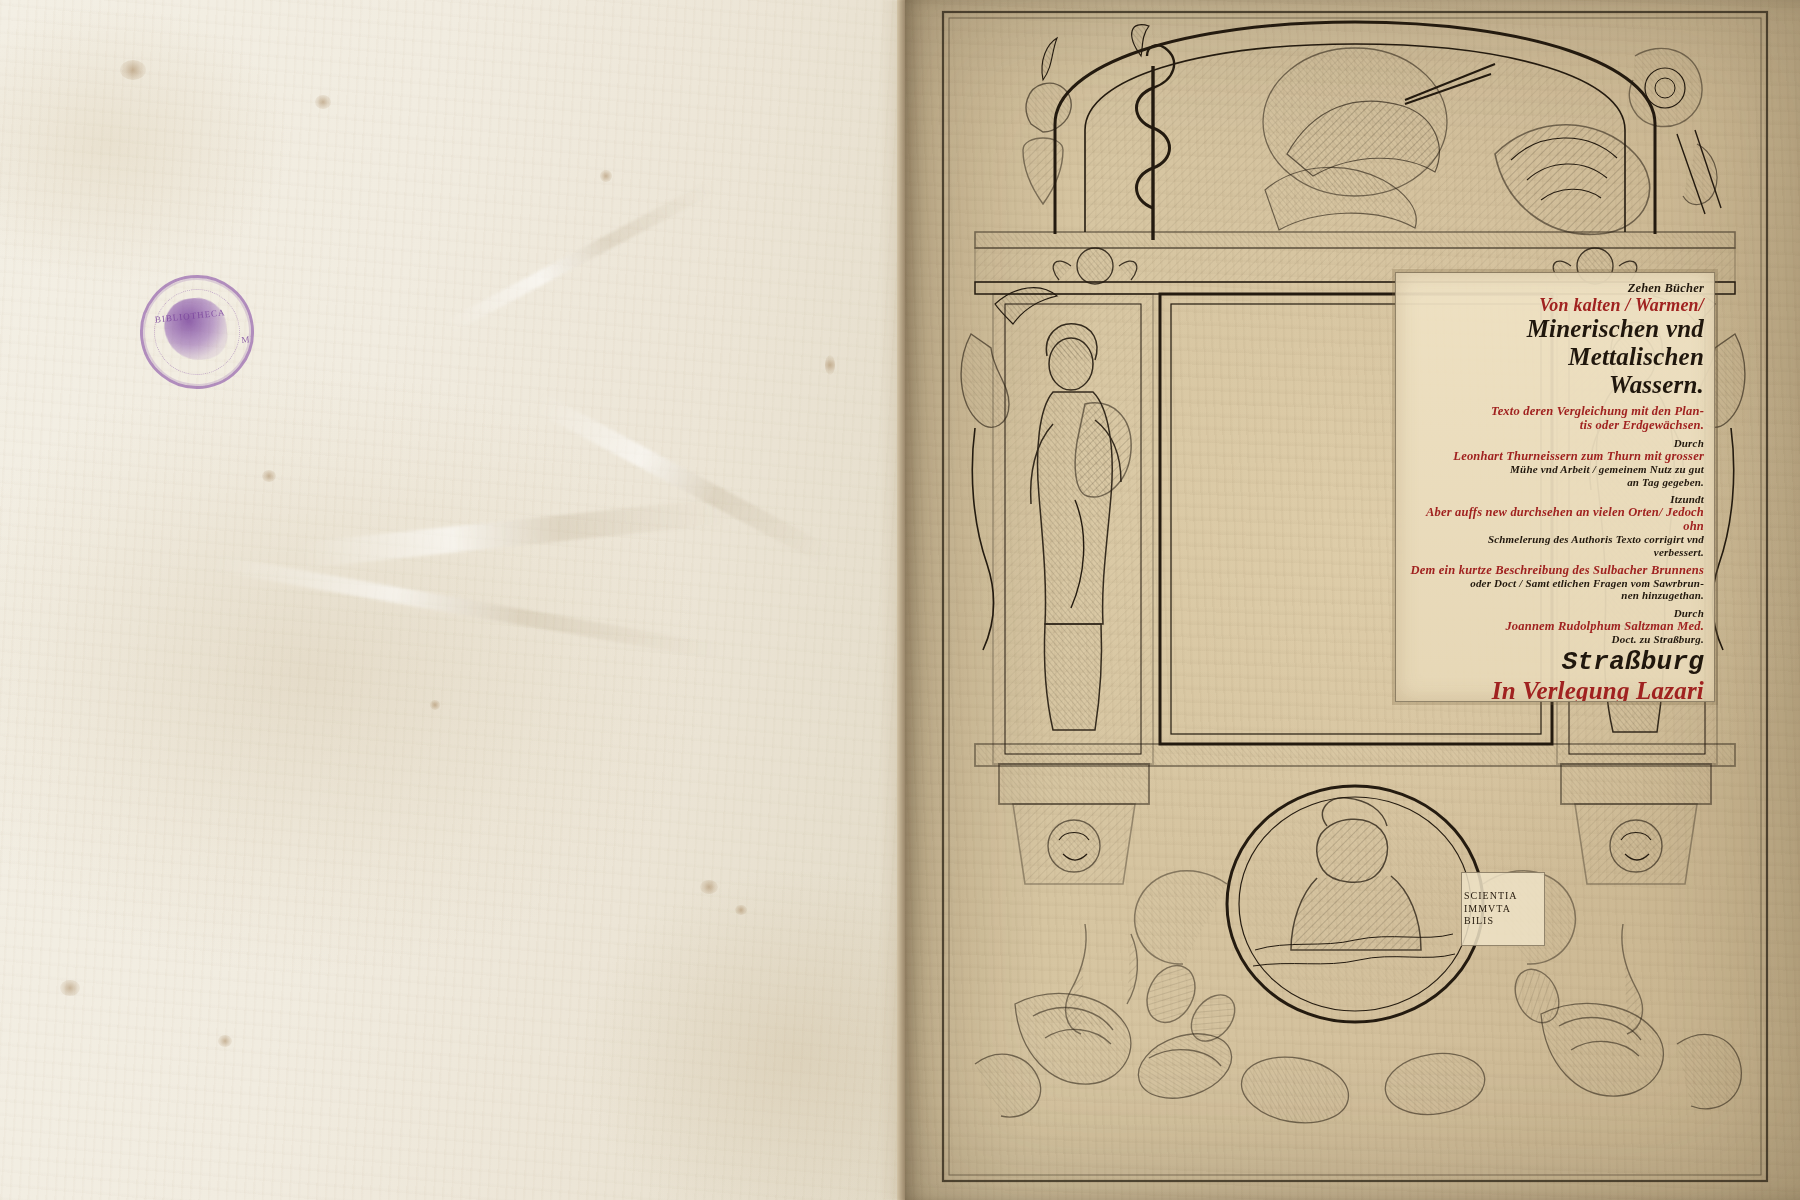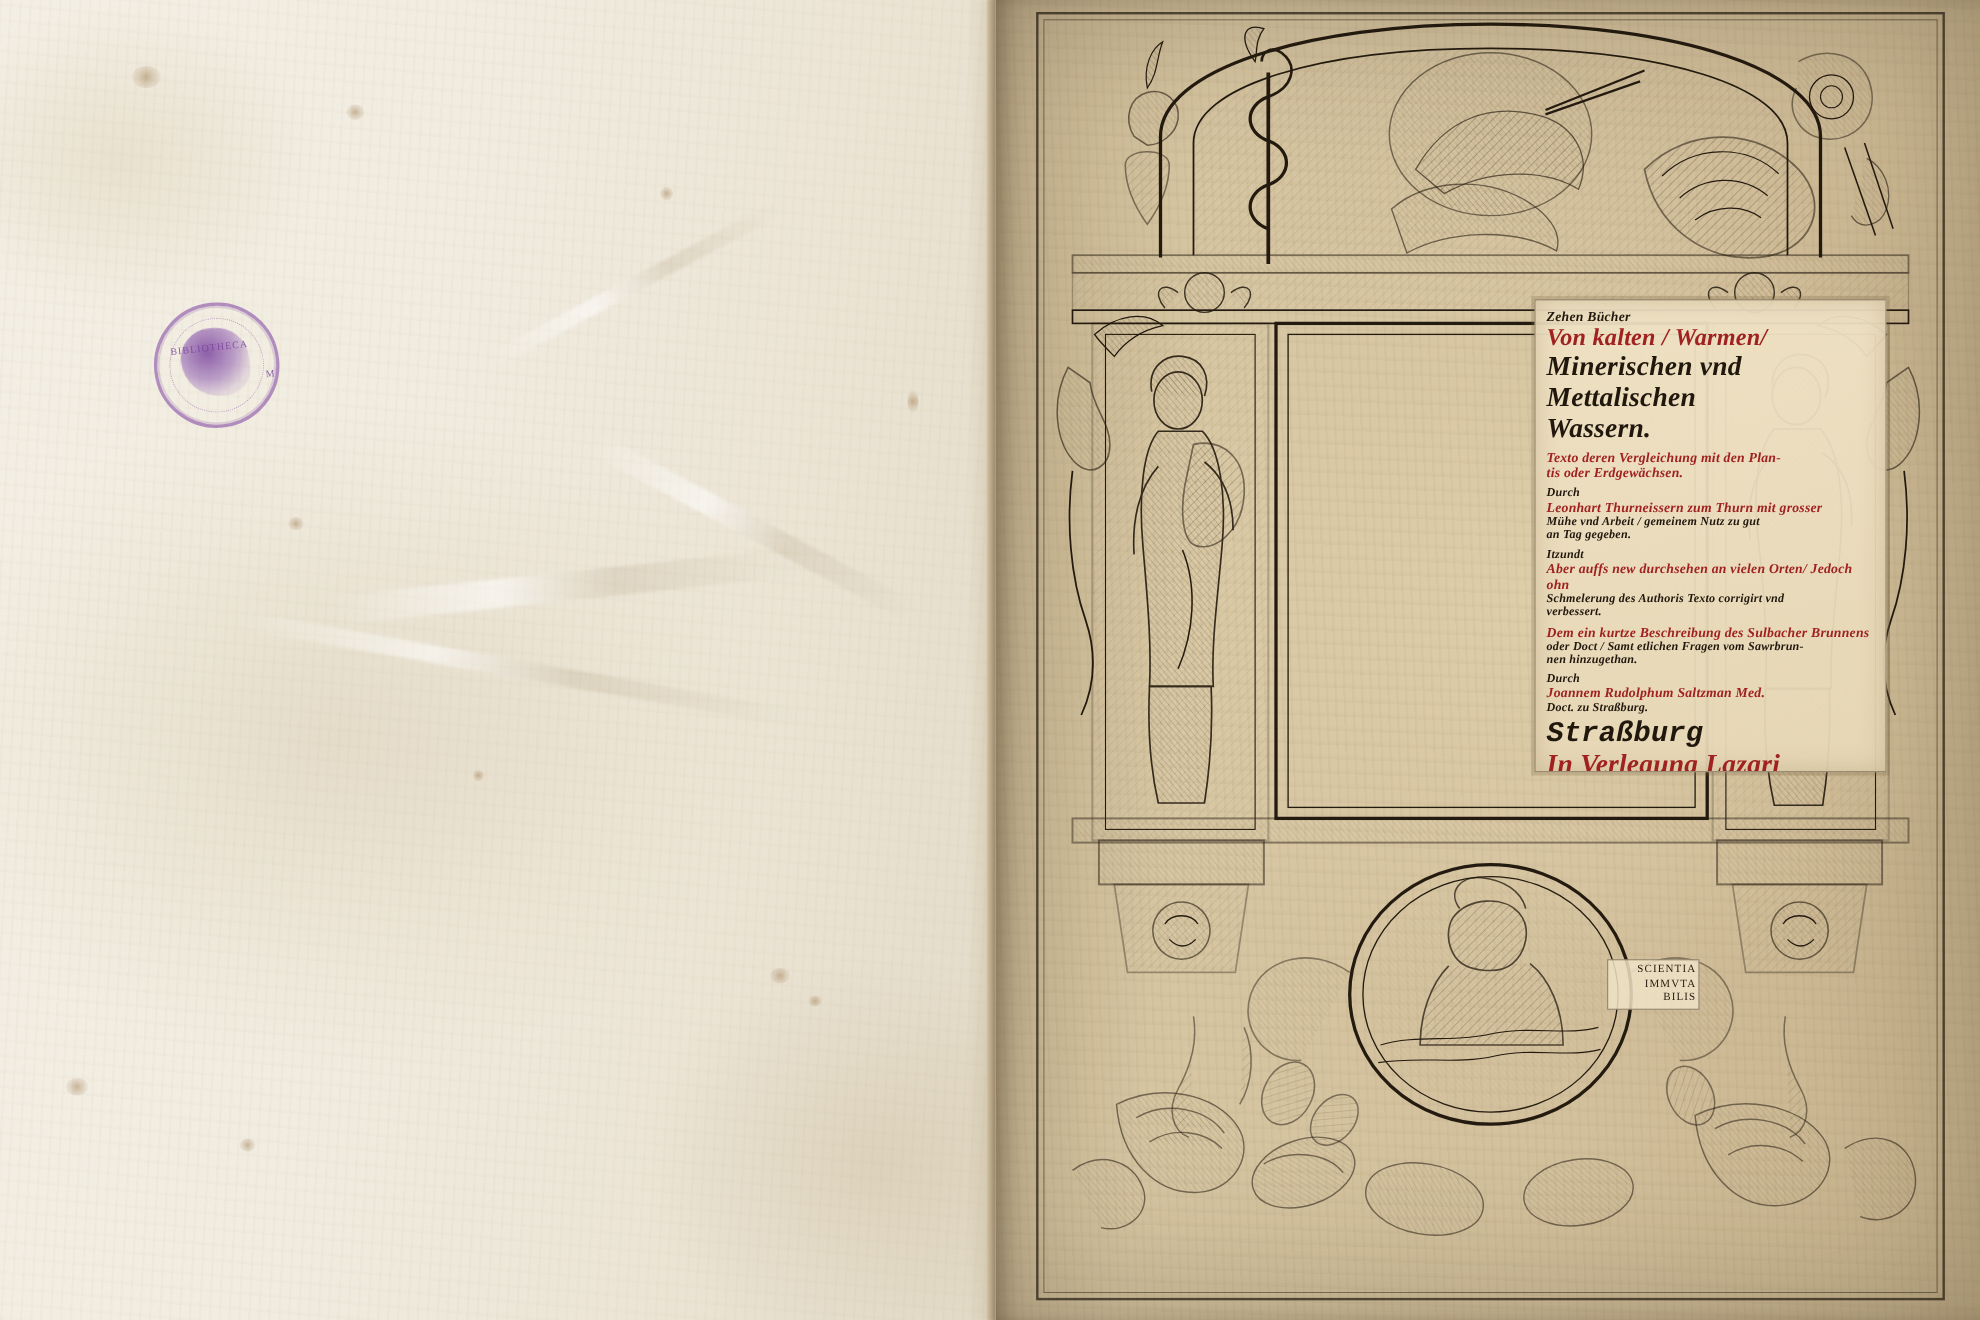--- a/index.html
+++ b/index.html
@@ -141,53 +141,53 @@
   
   .cartouche {
     position: absolute;
     left: 1395px; top: 272px;
     width: 320px; height: 430px;
     background: linear-gradient(180deg, rgba(239,226,196,0.94), rgba(231,216,183,0.94));
     border: 1.5px solid rgba(70,54,32,0.55);
     box-shadow: 0 0 0 3px rgba(120,98,64,0.25), inset 0 0 22px rgba(150,124,82,0.30);
     padding: 8px 10px 6px 10px;
     box-sizing: border-box;
-    text-align: left;
+    text-align: right;
     overflow: hidden;
   }
   .cartouche .ln { display: block; line-height: 1.12; }
   .t-black { color: #20170d; }
   .t-red { color: #a02220; }
   .sz-sm { font-size: 11px; }
   .sz-md { font-size: 12.5px; }
   .sz-lg { font-size: 25px; }
-  .sz-xl { font-size: 22px; }
+  .sz-xl { font-size: 18px; }
   .sz-xxl { font-size: 26px; }
   .fraktur {
     font-family: "Liberation Serif", serif;
     font-weight: 700;
     letter-spacing: 0.2px;
     font-style: italic;
   }
   .gap-s { margin-top: 5px; }
   .gap-m { margin-top: 3px; font-family: Liberation Mono, monospace; }
 
   
   .medallion-text {
     position: absolute;
     left: 1461px; top: 872px;
     width: 78px;
-    text-align: right;
+    text-align: left;
     font-size: 10px;
     color: #2b2013;
     line-height: 1.25;
     letter-spacing: 1px;
     background: rgba(238,227,199,0.85);
     border: 1px solid rgba(60,46,26,0.5);
-    padding: 3px 2px;
+    padding: 17px 2px;
   }
 
   .vignette {
     position: absolute; inset: 0;
     pointer-events: none;
     box-shadow: inset 0 0 150px rgba(40,30,15,0.28);
   }
 </style>
 </head>
 <body>

